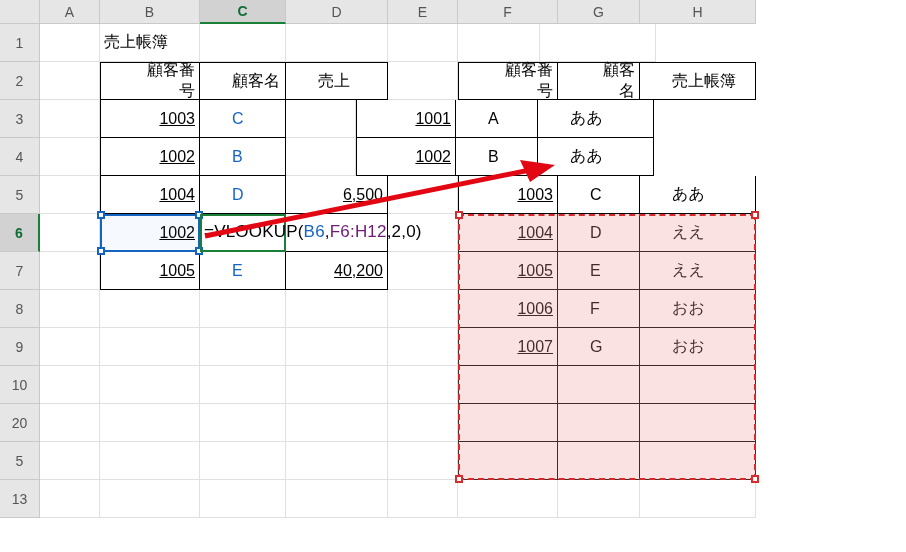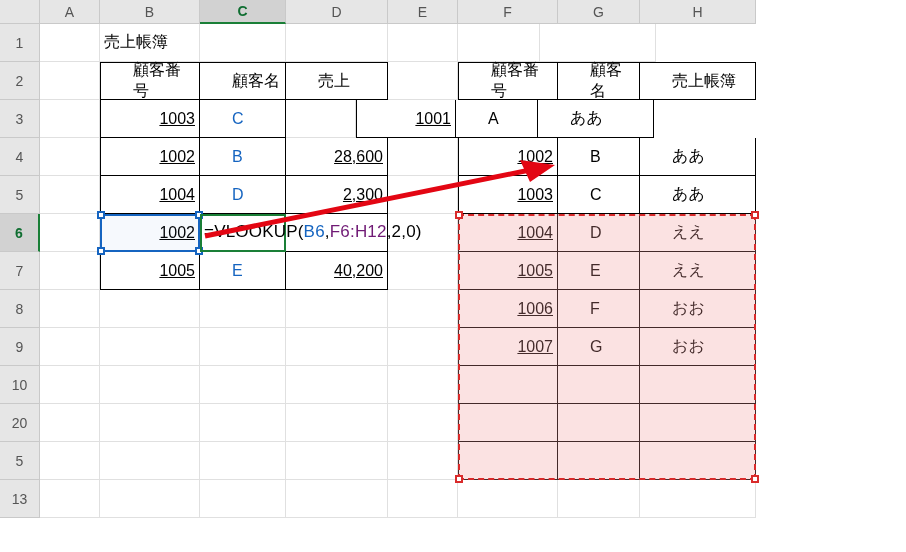--- a/index.html
+++ b/index.html
@@ -77,20 +77,21 @@
   }
   
   .grid {
     position: absolute;
     top: 24px;
     left: 40px;
   }
   .row {
     display: flex;
     height: 38px;
+    text-align: right;
   }
   .cell {
     height: 38px;
     border-right: 1px solid #e0e0e0;
     border-bottom: 1px solid #e0e0e0;
     display: flex;
     align-items: center;
     padding: 0 4px;
     position: relative;
     font-size: 16px;
@@ -212,32 +213,31 @@
       <div class="cell wE"></div>
       <div class="cell wF num bl bb br">1001</div>
       <div class="cell wG txt bb br">A</div>
       <div class="cell wH txt bb br">ああ</div>
     </div>
 
     <div class="row">
       <div class="cell wA"></div>
       <div class="cell wB num bl bb br">1002</div>
       <div class="cell wC txt bb br" style="color:#1564c0">B</div>
-      <div class="cell wD num bb br">28,600</div>
       <div class="cell wE"></div>
       <div class="cell wF num bl bb br">1002</div>
       <div class="cell wG txt bb br">B</div>
       <div class="cell wH txt bb br">ああ</div>
     </div>
 
     <div class="row">
       <div class="cell wA"></div>
       <div class="cell wB num bl bb br">1004</div>
       <div class="cell wC txt bb br" style="color:#1564c0">D</div>
-      <div class="cell wD num bb br">2,300</div>
+      <div class="cell wD num bb br">6,500</div>
       <div class="cell wE"></div>
       <div class="cell wF num bl bb br">1003</div>
       <div class="cell wG txt bb br">C</div>
       <div class="cell wH txt bb br">ああ</div>
     </div>
 
     <div class="row">
       <div class="cell wA"></div>
       <div class="cell wB num bl bb br">1002</div>
       <div class="cell wC txt bb br"></div>

